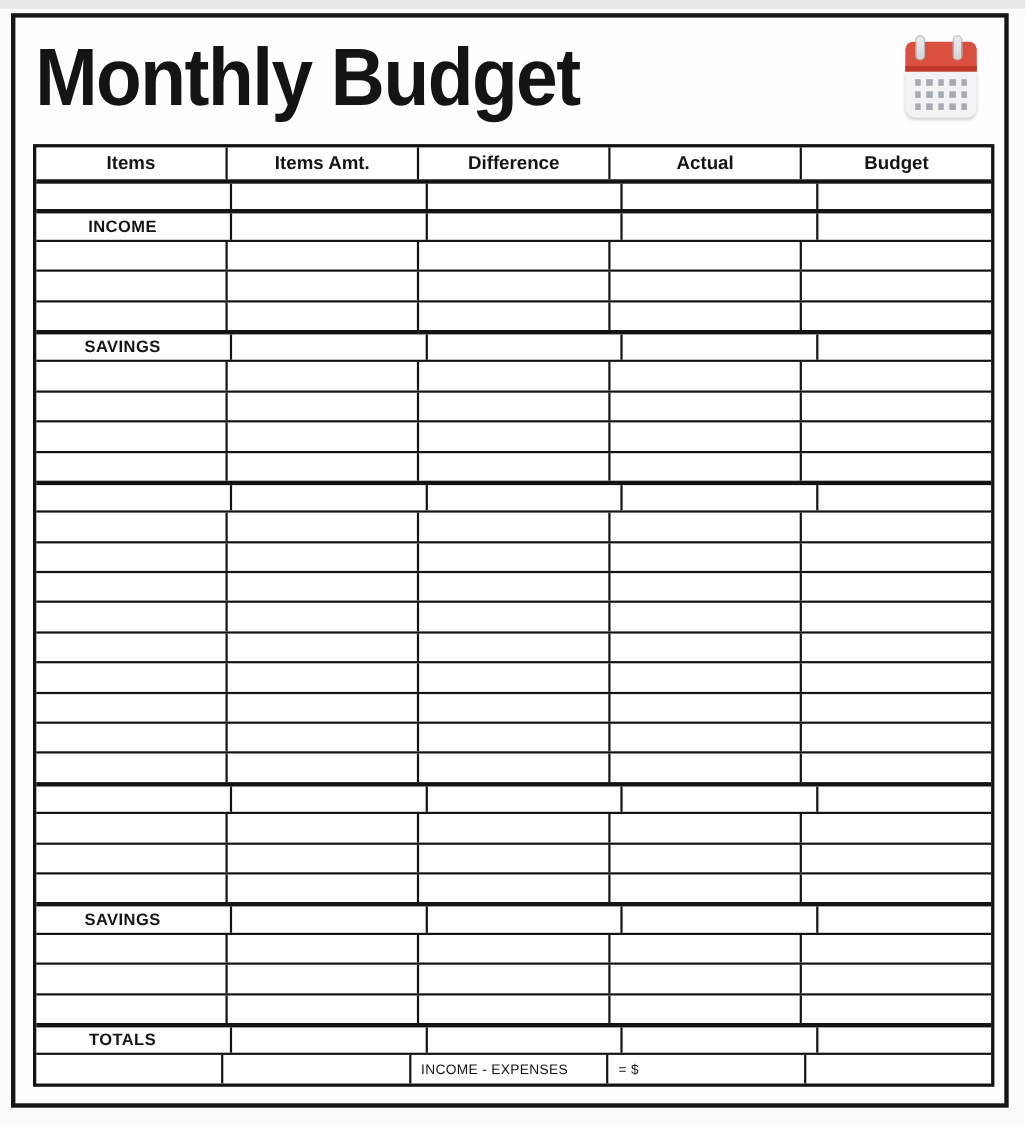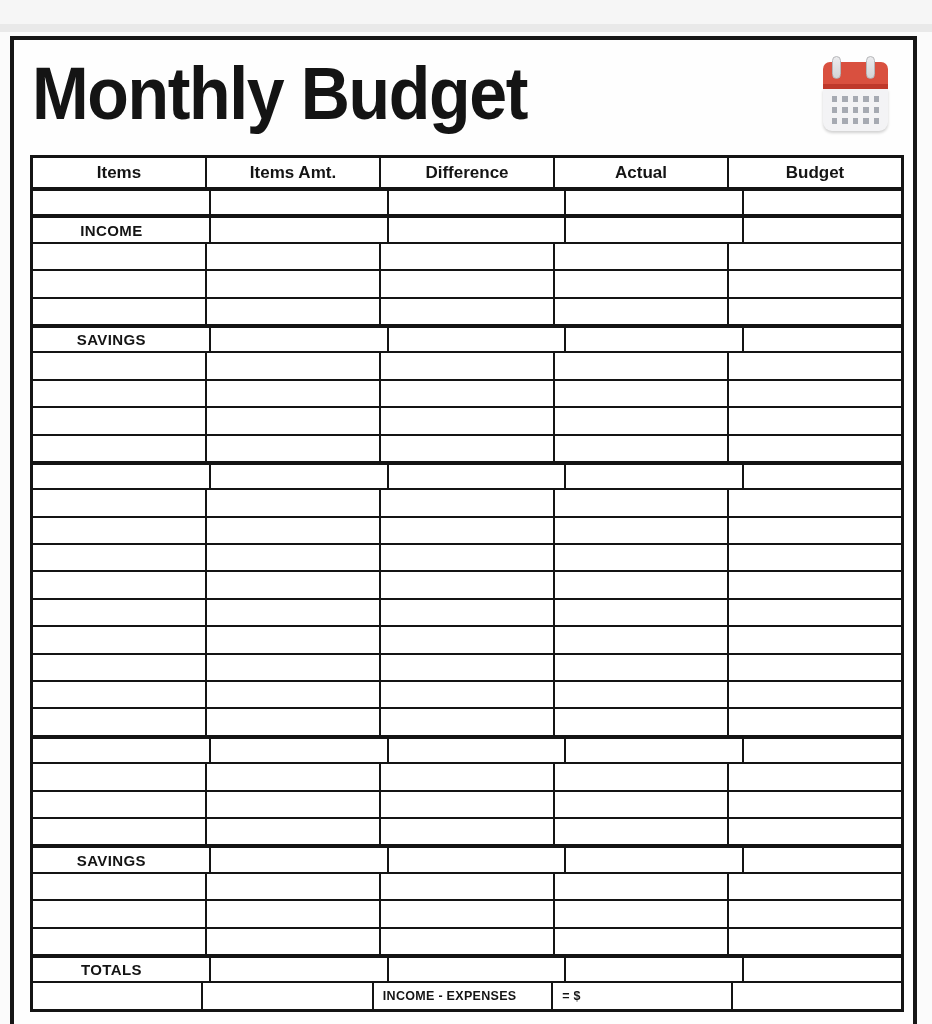--- a/index.html
+++ b/index.html
@@ -3,21 +3,21 @@
 <meta charset="utf-8">
 <style>
   html, body { margin: 0; padding: 0; }
   body {
     width: 932px; height: 1024px;
     background: #f6f6f6;
     font-family: "Liberation Sans", sans-serif;
     position: relative;
     overflow: hidden;
   }
-  .page { position: absolute; inset: 0; background: #fbfbfb; margin-top: 24px; }
+  .page { position: absolute; inset: 0; background: #fbfbfb; }
   .top-strip { position: absolute; left: 0; top: 0; width: 932px; height: 8px; background: #e9e9e9; }
 
   .frame {
     position: absolute; left: 10px; top: 12px;
     width: 907px; height: 995px;
     border: 4px solid #161616;
     box-sizing: border-box;
     background: #fefefe;
   }
 
@@ -77,21 +77,21 @@
     border-left: 2px solid var(--line, #141414);
     display: flex; align-items: center; justify-content: center;
     box-sizing: border-box;
     color: #141414; overflow: hidden; white-space: nowrap;
   }
   .tcell:first-child { border-left: none; }
   .hcell { font-weight: 700; font-size: 17px; }
   .label-cell { font-weight: 700; font-size: 15px; letter-spacing: 0.4px; }
   .formula-cell {
     justify-content: flex-start; padding-left: 9px;
-    font-weight: 700; font-size: 12.5px; letter-spacing: 0.3px; text-align: right;
+    font-weight: 400; font-size: 12.5px; letter-spacing: 0.3px; text-align: right;
   }
 
   
   .watermark {
     position: absolute; right: 39px; top: 980px;
     font-size: 20px; font-weight: 700; color: #323232;
     letter-spacing: 0.5px; white-space: nowrap;
   }
   .wm-brand {
     font-family: "Liberation Serif", serif;

